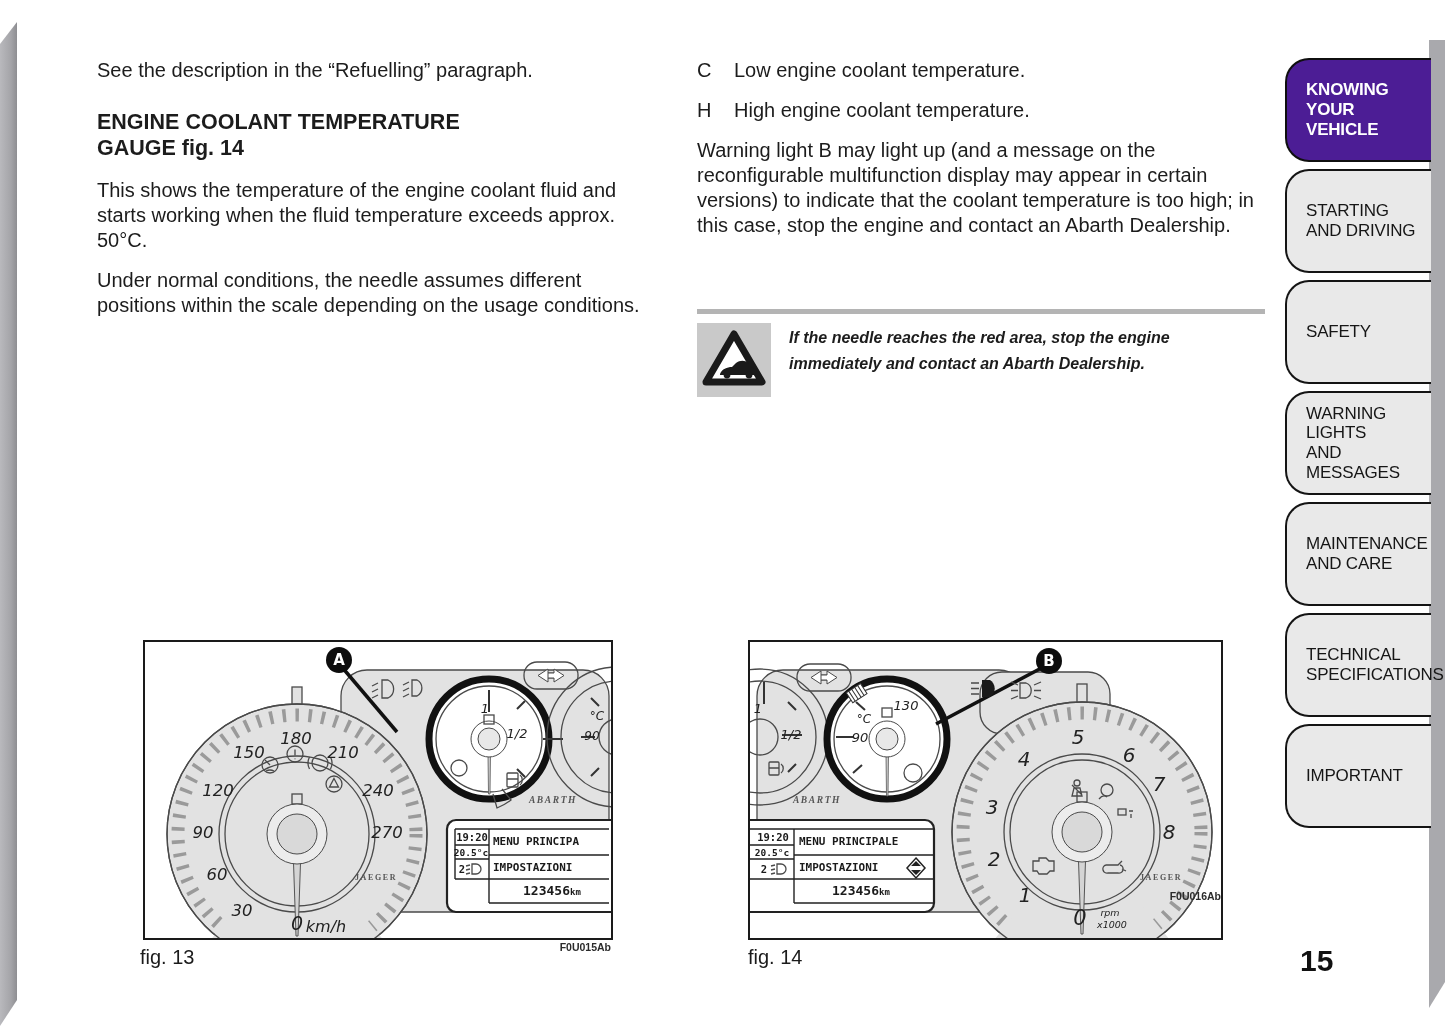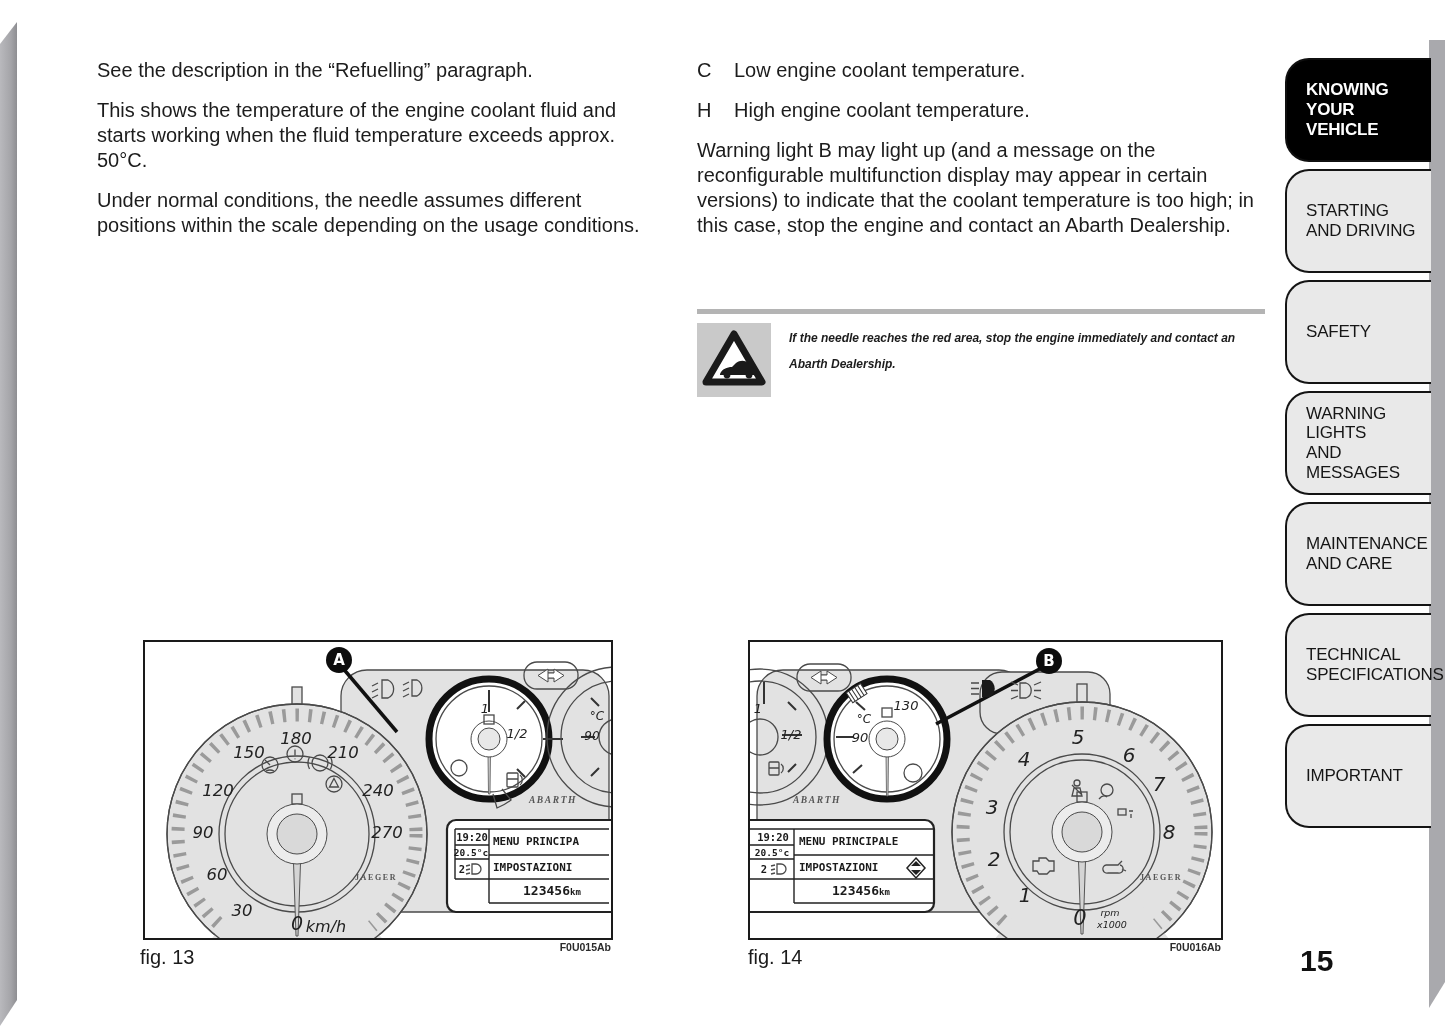--- a/index.html
+++ b/index.html
@@ -16,28 +16,28 @@
   .col-left{left:97px;width:566px;}
   .col-right{left:697px;width:568px;}
   .col p{margin:0 0 15px;font-size:20px;line-height:25px;}
   .heading{font-size:21.5px;font-weight:bold;line-height:26px;margin:26px 0 17px;}
   .defrow{display:flex;margin-bottom:15px;font-size:20px;line-height:25px;}
   .defkey{width:37px;flex:none;}
   .divider{height:5px;background:#b4b4b4;margin:71px 0 9px;}
   .warnbox{display:flex;align-items:flex-start;}
   .warnbox .wicon{flex:none;width:74px;height:74px;}
   .warnbox p{margin:2px 0 7px 18px;font-style:italic;font-weight:bold;
-             font-size:12px;line-height:26px;width:462px;}
+             font-size:16px;line-height:26px;width:462px;}
   
   .tabs{position:absolute;left:1285px;top:58px;width:146px;}
   .tab{height:104px;margin-bottom:7px;background:#e9e9e9;border:2px solid #141414;
        border-right:none;border-radius:24px 0 0 24px;display:flex;align-items:center;
        padding:0 6px 0 19px;box-sizing:border-box;font-size:17px;line-height:1.16;
        letter-spacing:-0.2px;white-space:pre-line;color:#161616;}
-  .tab.active{background:#000000;border-color:#0f0f0f;color:#fff;font-weight:bold;}
+  .tab.active{background:#4c1d95;border-color:#0f0f0f;color:#fff;font-weight:bold;}
   .pagenum{position:absolute;left:1300px;top:944px;font-size:30px;font-weight:bold;color:#111;}
   
   .figure{position:absolute;width:470px;height:300px;background:#fff;
           border:2px solid #1a1a1a;box-sizing:border-box;overflow:hidden;}
   #fig13{left:143px;top:640px;}
   #fig14{left:748px;top:640px;width:475px;}
   .figsvg{position:absolute;left:0;top:0;}
   .figcap{position:absolute;font-size:20px;color:#1b1b1b;}
   .figcode{position:absolute;font-size:10.5px;font-weight:bold;color:#2b2b2b;text-align:right;}
   .badge{position:absolute;width:26px;height:26px;border-radius:50%;background:#0d0d0d;
@@ -54,20 +54,24 @@
   .fill-ln{fill:#e2e2e2;stroke:#4a4a4a;stroke-width:1.3px;}
 </style>
 </head>
 <body>
 
 <div class="edge-left"></div>
 <div class="edge-right"></div>
 
 <section class="col col-left">
   <p>See the description in the “Refuelling” paragraph.</p>
+  <div class="heading">
+    <div>ENGINE COOLANT TEMPERATURE</div>
+    <div>GAUGE fig. 14</div>
+  </div>
   <p>This shows the temperature of the engine coolant fluid and starts working when the fluid temperature exceeds approx. 50°C.</p>
   <p>Under normal conditions, the needle assumes different positions within the scale depending on the usage conditions.</p>
 </section>
 
 <section class="col col-right">
   <div class="defrow">
     <span class="defkey">C</span>
     <span>Low engine coolant temperature.</span>
   </div>
   <div class="defrow">
@@ -301,21 +305,21 @@
   <span class="ft brand" style="left:67px;top:158px;font-size:9.5px;font-style:italic">ABARTH</span>
   <span class="ft mono" style="left:23px;top:195px;font-size:10.5px">19:20</span>
   <span class="ft mono" style="left:22px;top:210px;font-size:9.5px">20.5°c</span>
   <span class="ft mono" style="left:14px;top:227px;font-size:10.5px">2</span>
   <span class="ft mono" style="left:49px;top:199px;font-size:11px;transform:translate(0,-50%)">MENU PRINCIPALE</span>
   <span class="ft mono" style="left:49px;top:225px;font-size:11px;transform:translate(0,-50%)">IMPOSTAZIONI</span>
   <span class="ft mono" style="left:82px;top:248px;font-size:13px;transform:translate(0,-50%)"><span>123456</span><span style="font-size:9px">km</span></span>
   <div class="badge" style="left:286px;top:6px">B</div>
 </div>
 <span class="figcap" style="left:748px;top:946px">fig. 14</span>
-<span class="figcode" style="left:750px;top:941px;width:471px">F0U016Ab</span>
+<span class="figcode" style="left:750px;top:890px;width:471px">F0U016Ab</span>
 
 <nav class="tabs">
   <div class="tab active">KNOWING
 YOUR VEHICLE</div>
   <div class="tab">STARTING
 AND DRIVING</div>
   <div class="tab">SAFETY</div>
   <div class="tab">WARNING LIGHTS
 AND MESSAGES</div>
   <div class="tab">MAINTENANCE

